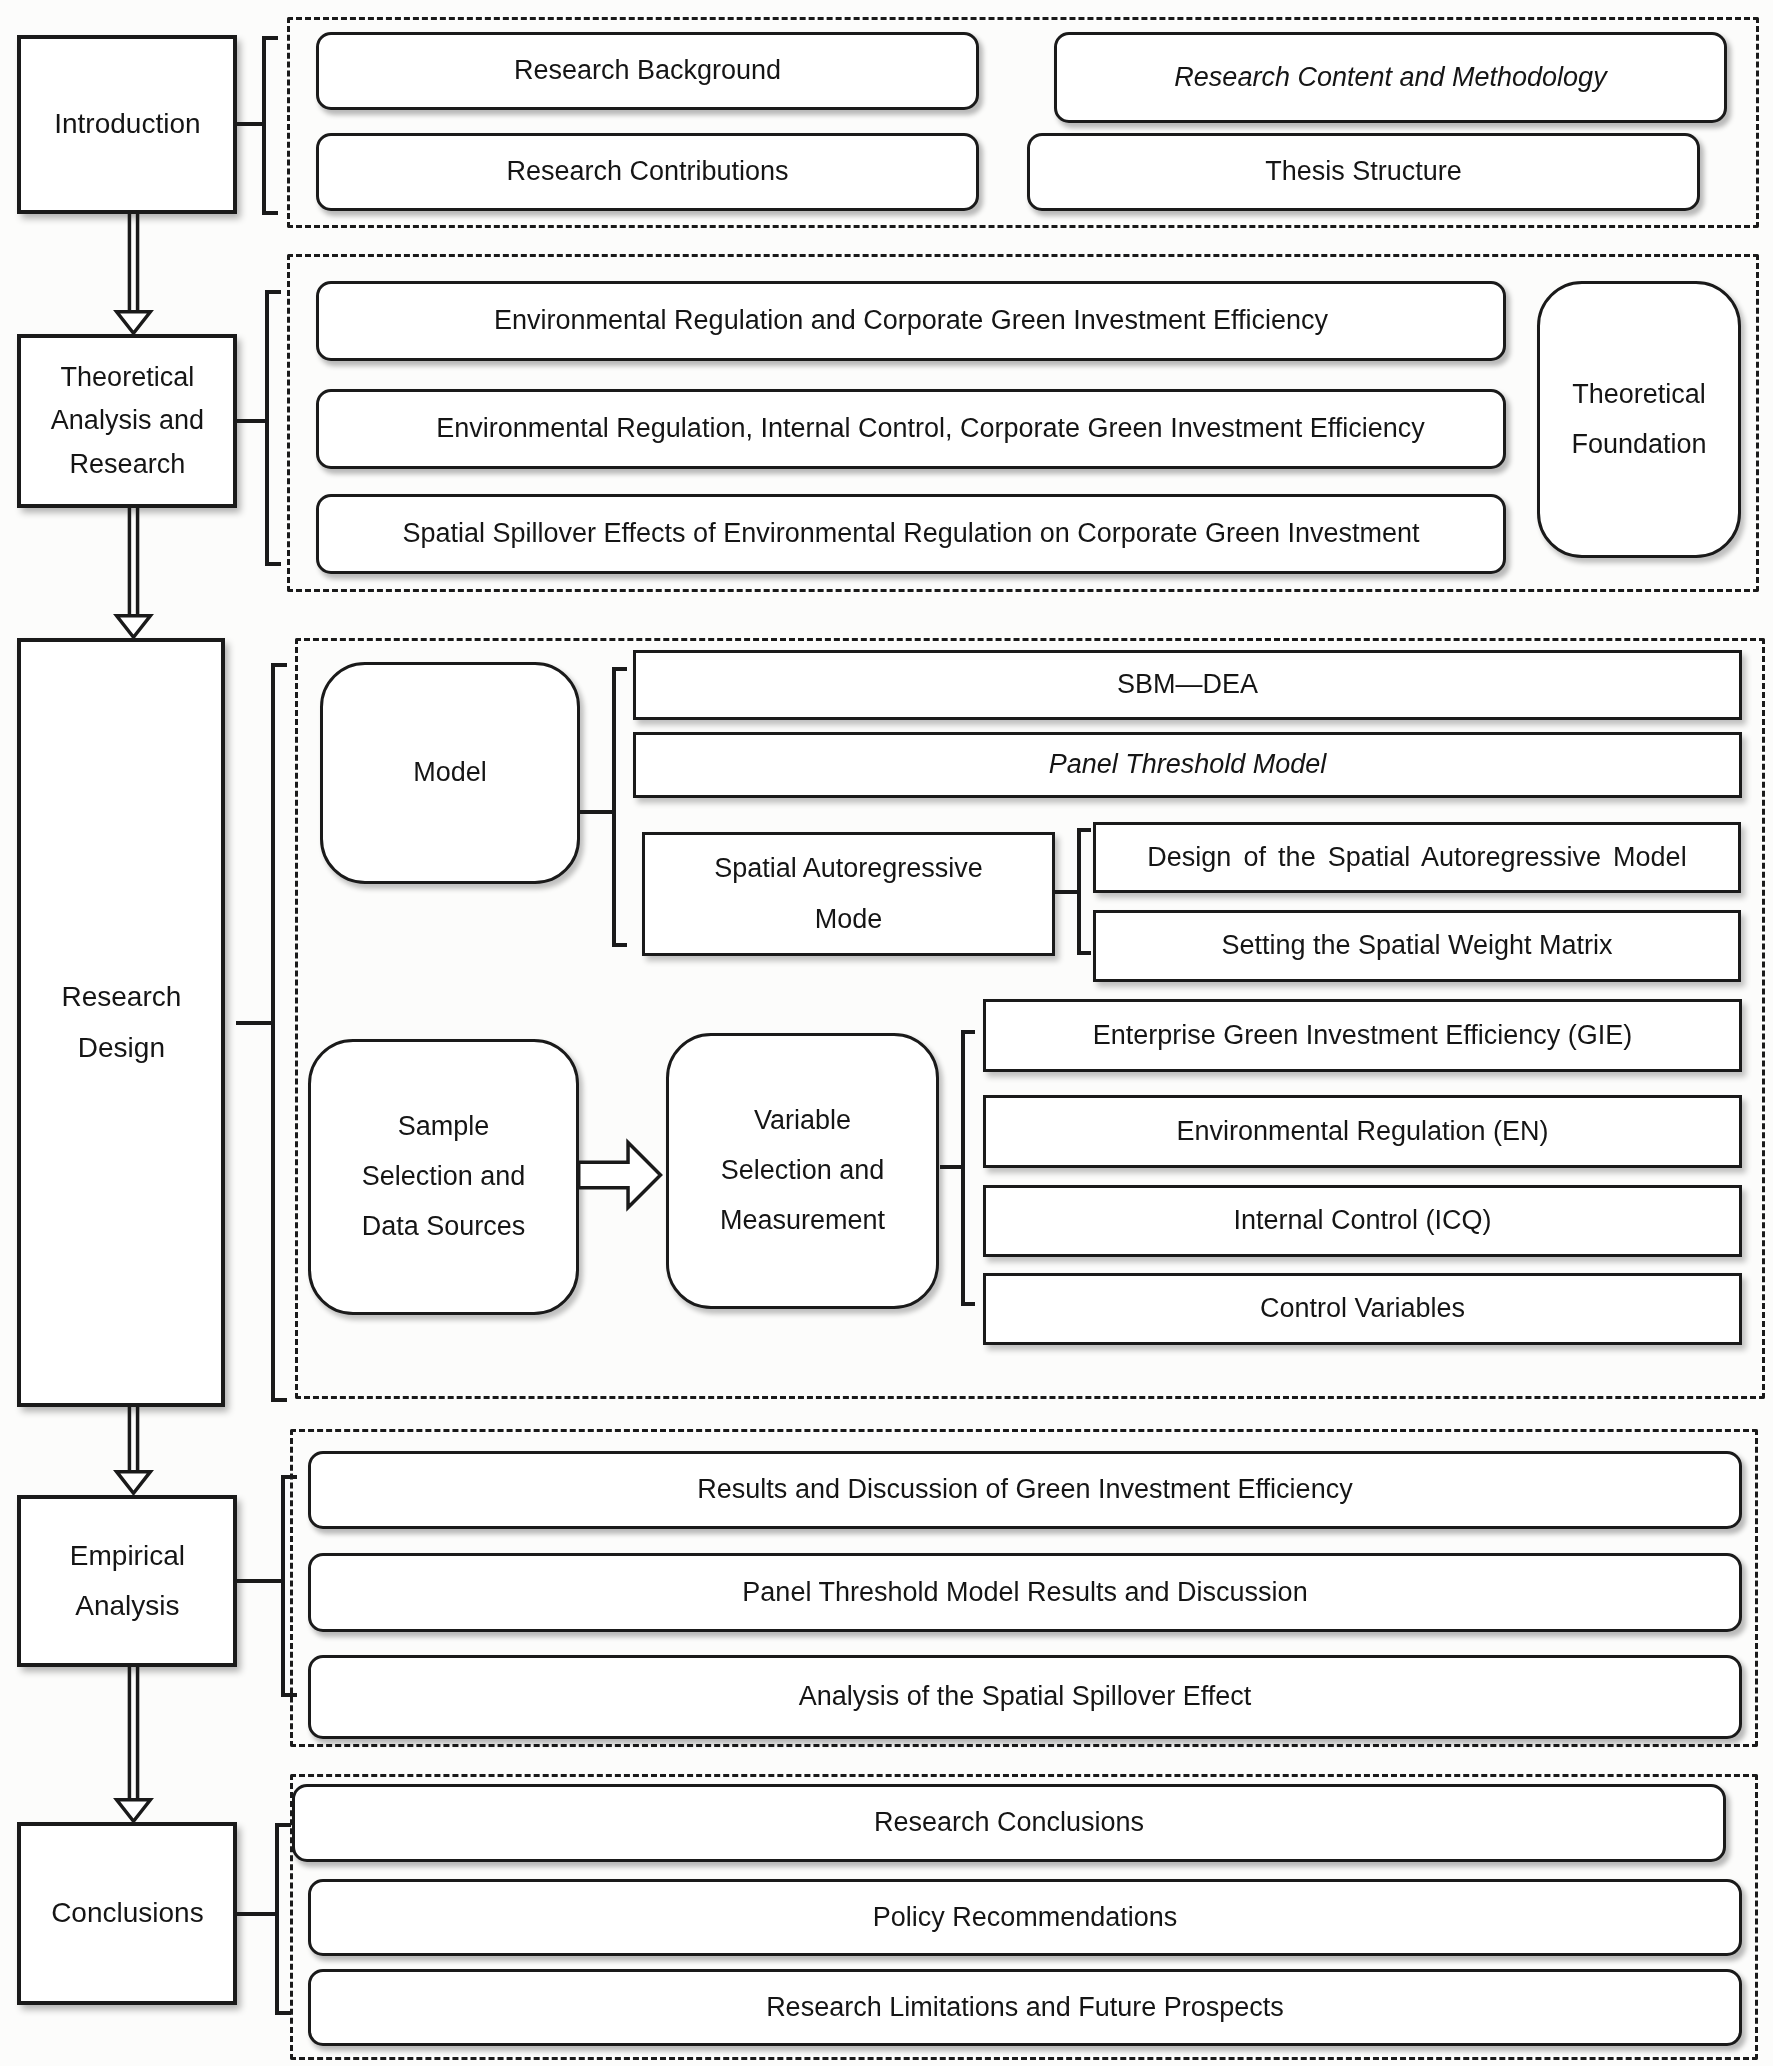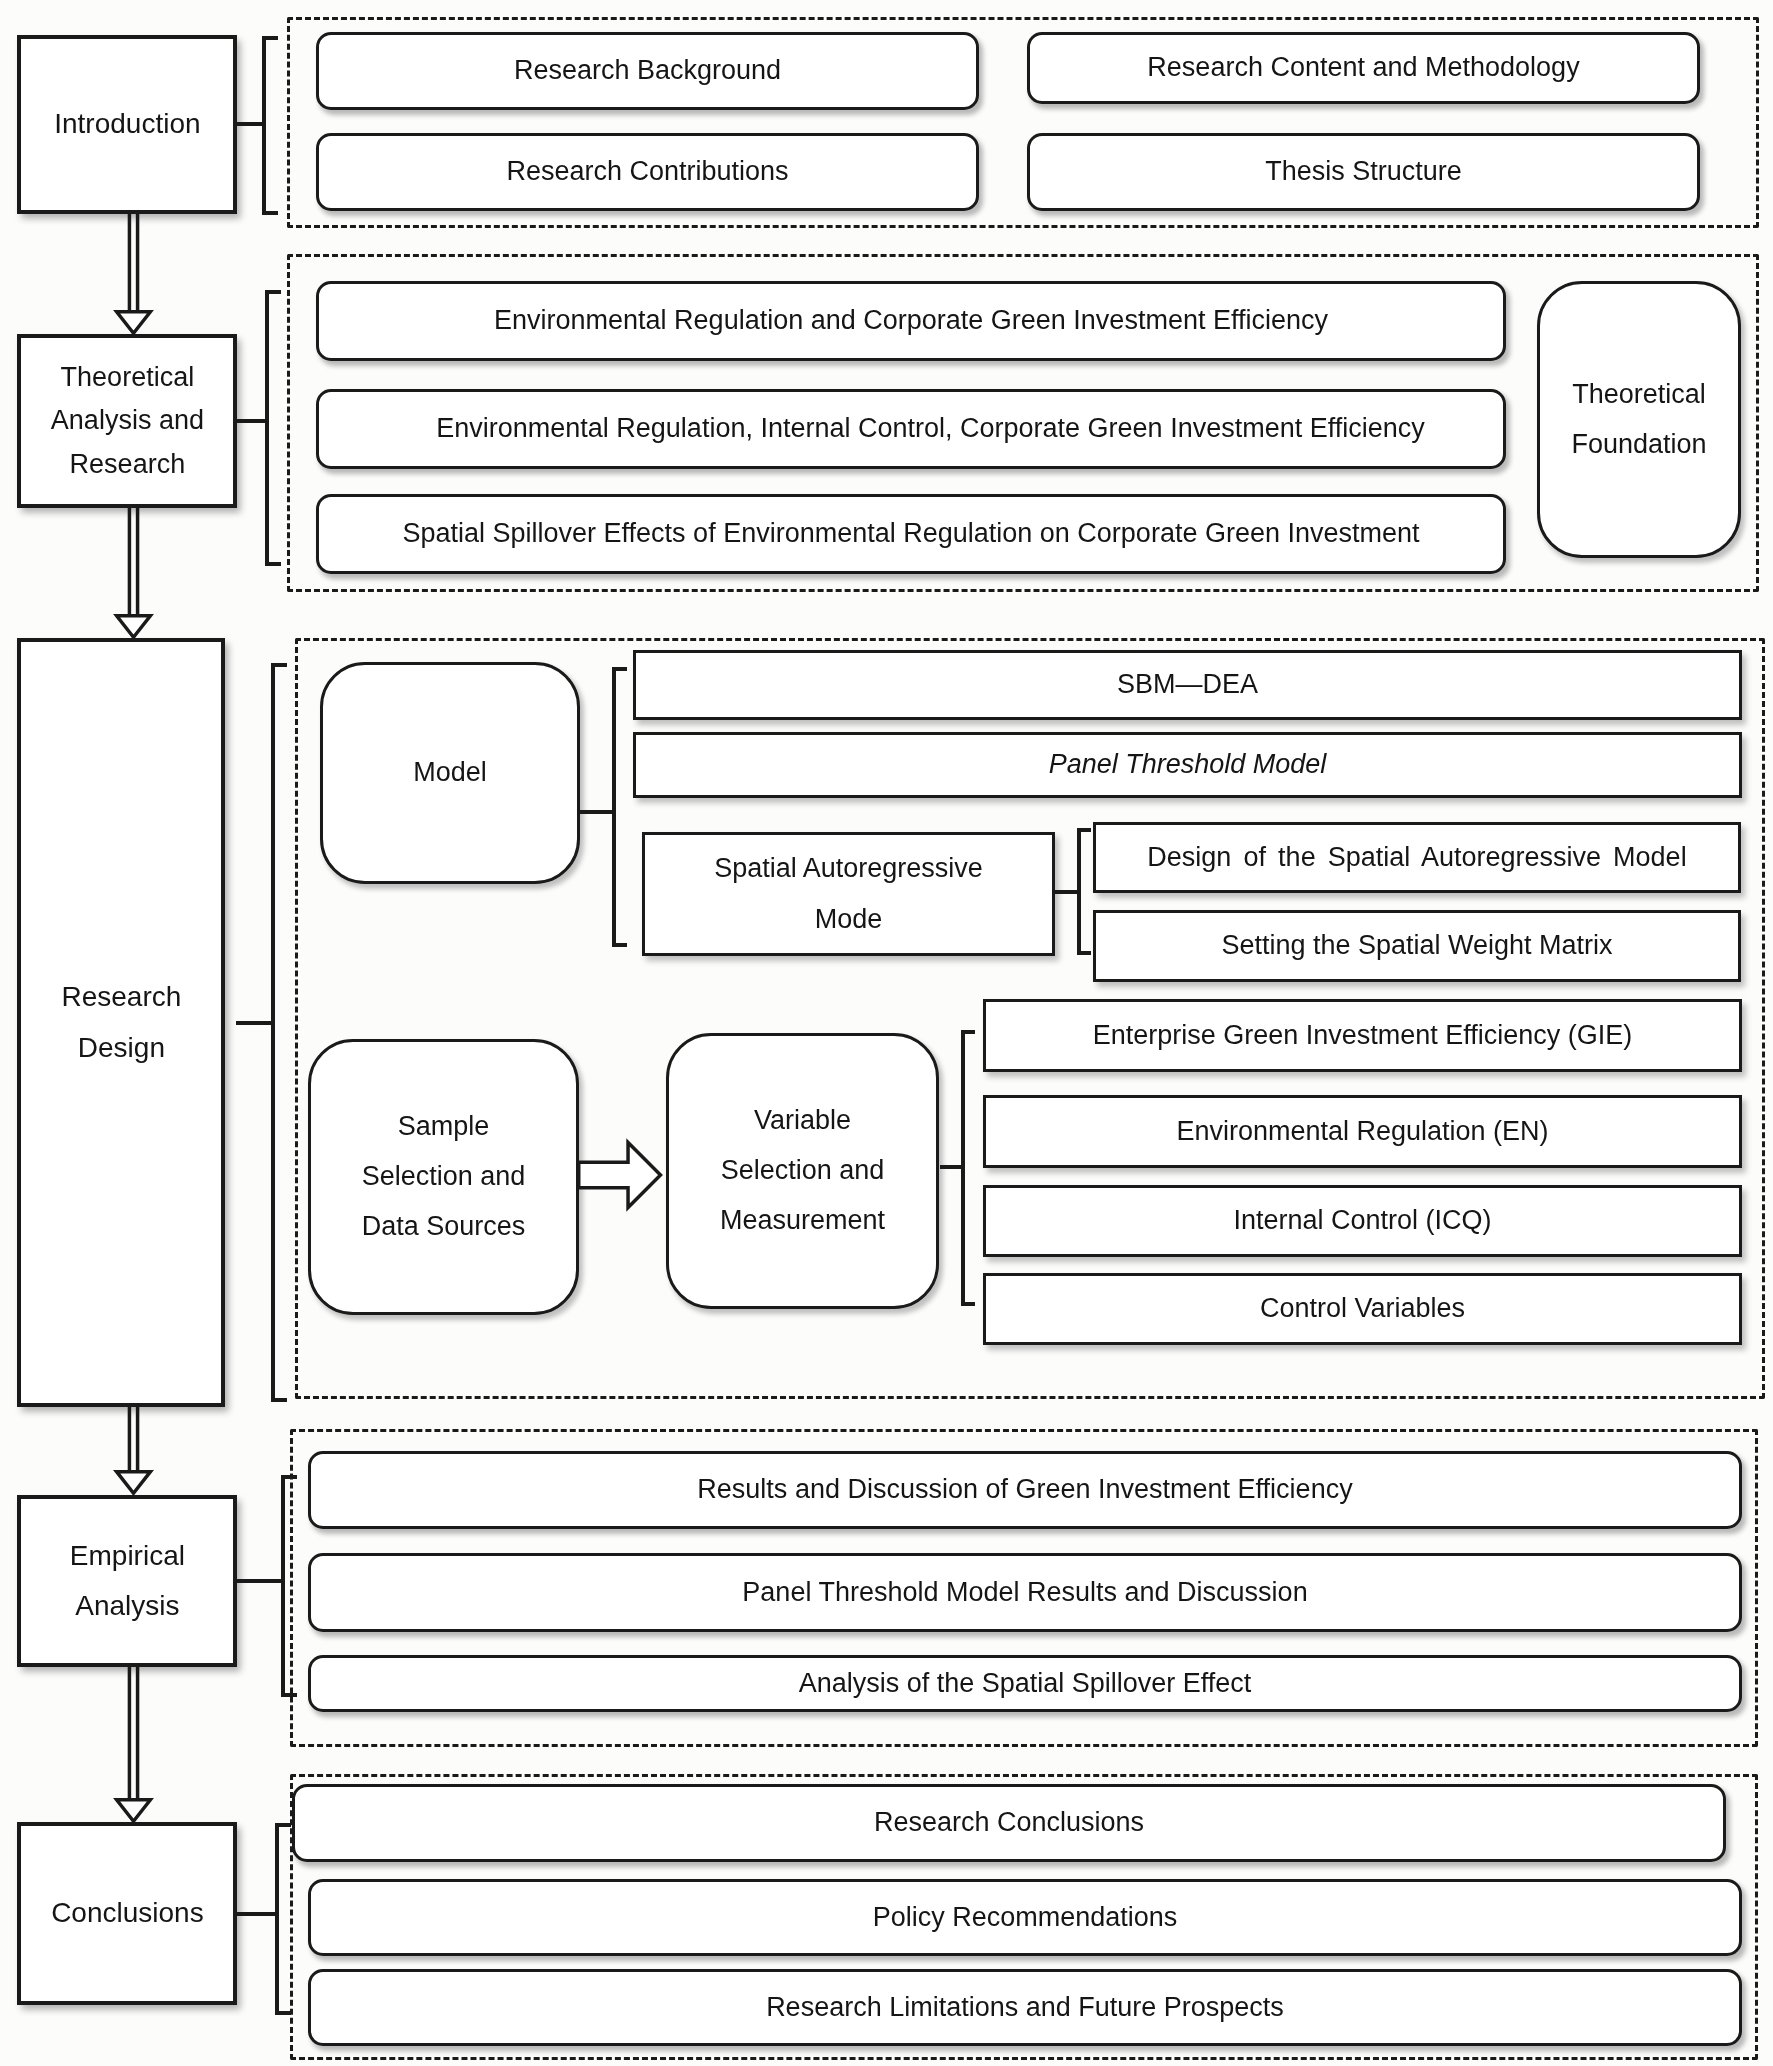--- a/index.html
+++ b/index.html
@@ -28,21 +28,21 @@
   </div>
 
   <div class="ln" style="left:262px;top:36px;width:3.5px;height:179px;"></div>
   <div class="ln" style="left:262px;top:36px;width:16.3px;height:3.5px;"></div>
   <div class="ln" style="left:262px;top:211px;width:16.3px;height:3.5px;"></div>
   <div class="ln" style="left:236px;top:122px;width:27px;height:3.5px;"></div>
 
   <div class="box row" style="left:316px;top:32px;width:663px;height:78px;">
     <span>Research Background</span>
   </div>
-  <div class="box row" style="left:1027px;top:32px;width:673px;height:72px;">
+  <div class="box row" style="left:1054px;top:32px;width:673px;height:91px;font-style:italic;">
     <span>Research Content and Methodology</span>
   </div>
   <div class="box row" style="left:316px;top:133px;width:663px;height:78px;">
     <span>Research Contributions</span>
   </div>
   <div class="box row" style="left:1027px;top:133px;width:673px;height:78px;">
     <span>Thesis Structure</span>
   </div>
 
   <svg style="left:113px;top:214px;" width="41" height="121" viewBox="0 0 70 208">
@@ -171,21 +171,21 @@
   <div class="ln" style="left:281px;top:1475px;width:16.3px;height:3.5px;"></div>
   <div class="ln" style="left:281px;top:1693px;width:16.3px;height:3.5px;"></div>
   <div class="ln" style="left:236px;top:1579px;width:45px;height:3.5px;"></div>
 
   <div class="box row" style="left:308px;top:1451px;width:1434px;height:78px;">
     <span>Results and Discussion of Green Investment Efficiency</span>
   </div>
   <div class="box row" style="left:308px;top:1553px;width:1434px;height:79px;">
     <span>Panel Threshold Model Results and Discussion</span>
   </div>
-  <div class="box row" style="left:308px;top:1655px;width:1434px;height:57px;">
+  <div class="box row" style="left:308px;top:1655px;width:1434px;height:84px;">
     <span>Analysis of the Spatial Spillover Effect</span>
   </div>
 
   <svg style="left:113px;top:1667px;" width="41" height="156" viewBox="0 0 70 268">
     <line x1="28" y1="0" x2="28" y2="230" stroke="#1a1a1a" stroke-width="6"></line>
     <line x1="42" y1="0" x2="42" y2="230" stroke="#1a1a1a" stroke-width="6"></line>
     <polygon points="6,228 64,228 35,265" fill="#ffffff" stroke="#1a1a1a" stroke-width="6"></polygon>
   </svg>
 
   <div class="dash" style="left:290px;top:1774px;width:1468px;height:286px;"></div>

